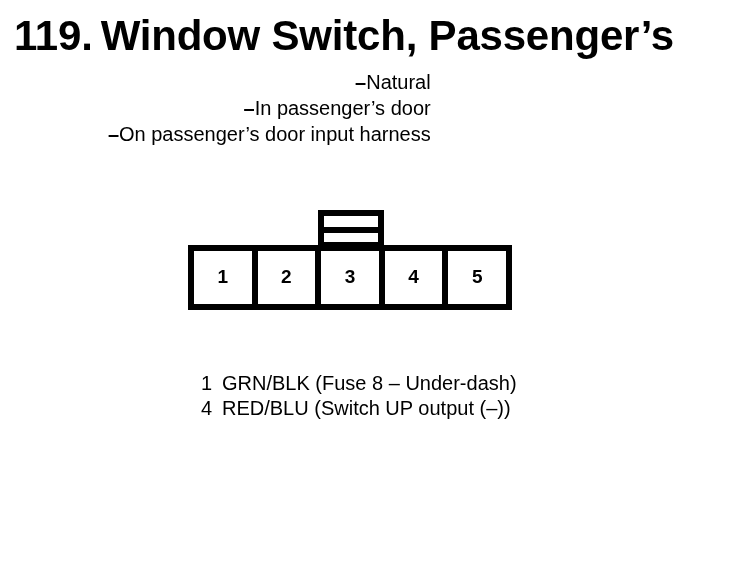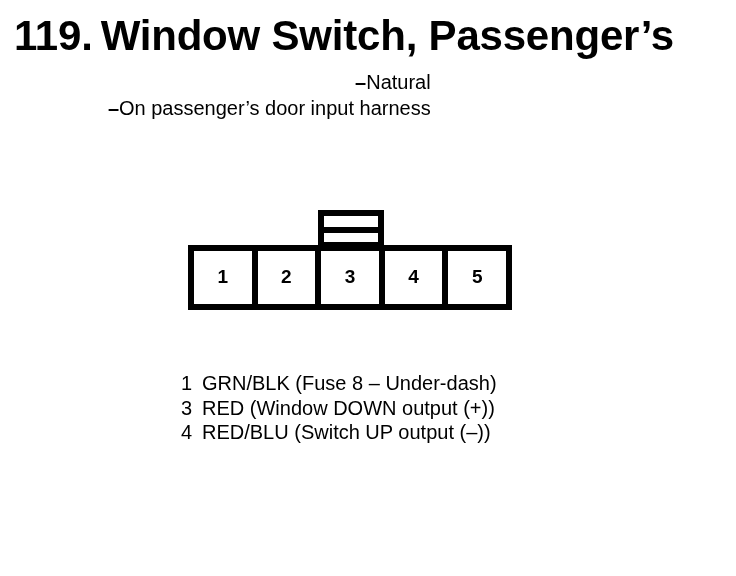--- a/index.html
+++ b/index.html
@@ -118,40 +118,44 @@
   #pin-legend {
     position: absolute;
     left: 181px;
     top: 371px;
     font-size: 20px;
     line-height: 24.6px;
   }
   #pin-legend .legend-row {
     white-space: nowrap;
     display: block;
+    margin-left: 20px;
   }
   #pin-legend .legend-num {
     display: inline-block;
     width: 21px;
     text-align: left;
   }
   #pin-legend .legend-desc {
     display: inline;
   }
 </style>
 </head>
 <body>
 
 <div id="page-title">
   <span class="num">119.</span><span class="txt">Window Switch, Passenger’s</span>
 </div>
 
 <div id="attr-list">
   <span class="attr-row">
     <span class="dash">–</span><span>Natural</span>
+  </span>
+  <span class="attr-row">
+    <span class="dash">–</span><span>In passenger’s door</span>
   </span>
   <span class="attr-row">
     <span class="dash">–</span><span>On passenger’s door input harness</span>
   </span>
 </div>
 
 <div id="connector-diagram">
 
   <div id="latch-tab">
     <div class="latch-rib rib-1"></div>
@@ -175,18 +179,15 @@
       <span class="pin-num">5</span>
     </div>
   </div>
 </div>
 
 <div id="pin-legend">
   <span class="legend-row">
     <span class="legend-num">1</span><span class="legend-desc">GRN/BLK (Fuse 8 – Under-dash)</span>
   </span>
   <span class="legend-row">
-    <span class="legend-num">3</span><span class="legend-desc">RED (Window DOWN output (+))</span>
-  </span>
-  <span class="legend-row">
     <span class="legend-num">4</span><span class="legend-desc">RED/BLU (Switch UP output (–))</span>
   </span>
 </div>
 
 </body></html>

